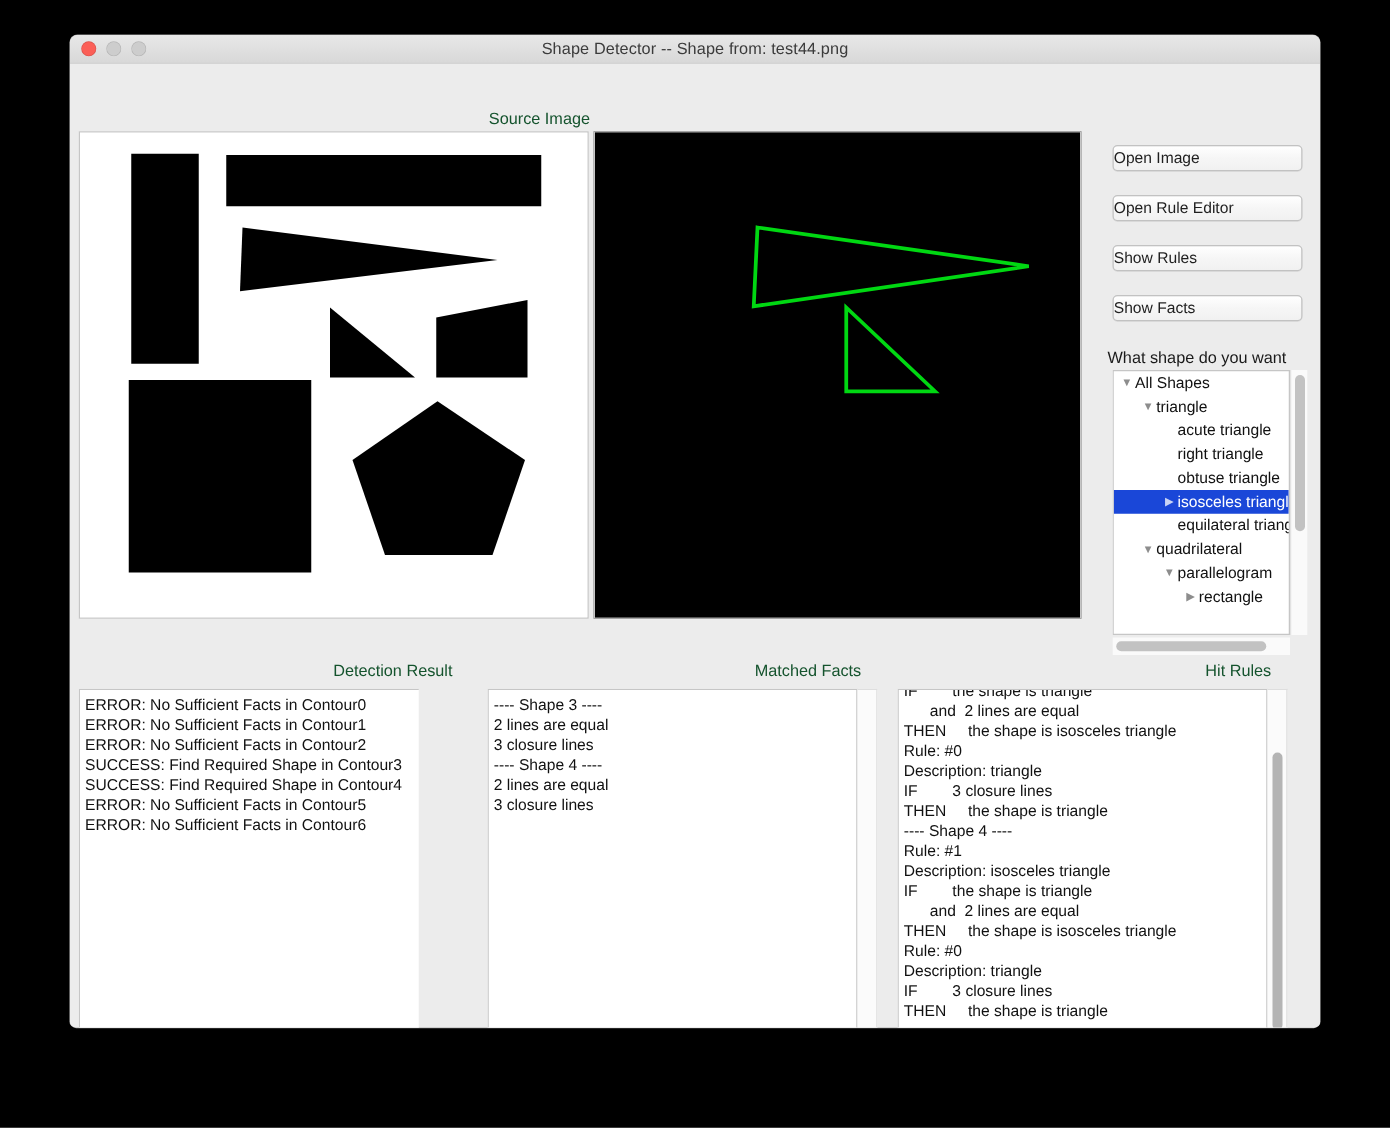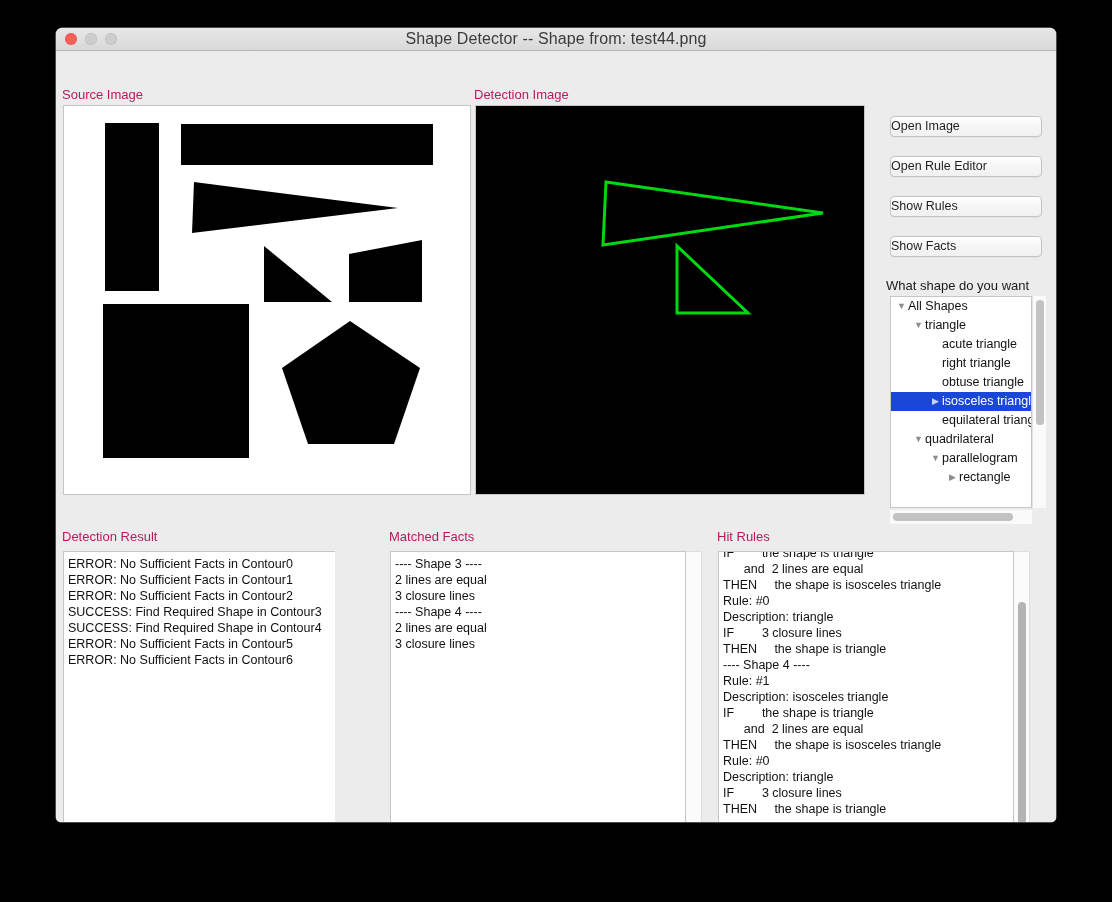--- a/index.html
+++ b/index.html
@@ -30,21 +30,21 @@
     height: 22px;
     background: linear-gradient(to bottom, #e8e8e8 0%, #d8d8d8 100%);
     border-bottom: 1px solid #b4b4b4;
     border-radius: 6px 6px 0 0;
   }
   #title-text {
     position: absolute;
     left: 0; right: 0; top: 0;
     line-height: 22px;
     text-align: center;
-    font-size: 16px;
+    font-size: 13px;
     color: #3b3b3b;
     letter-spacing: 0.1px;
   }
   .traffic-lights {
     position: absolute;
     left: 9px;
     top: 5px;
     display: flex;
     gap: 8px;
   }
@@ -61,22 +61,22 @@
   #content {
     position: relative;
     width: 1000px;
     height: 771px;
     background: #ececec;
   }
 
   .panel-label {
     position: absolute;
     font-size: 13px;
-    color: #be185d;
-    text-align: left;
+    color: #14532d;
+    text-align: right;
     white-space: nowrap;
   }
 
   
   #source-label { left: 6px; top: 36px; width: 410px; }
   #source-frame {
     position: absolute;
     left: 7px; top: 54px;
     width: 408px; height: 390px;
     background: #ffffff;
@@ -282,21 +282,20 @@
             <polygon points="117,18 369,18 369,59 117,59" fill="#000000"></polygon>
             <polygon points="130,76 334,102 128,127" fill="#000000"></polygon>
             <polygon points="200,140 200,196 268,196" fill="#000000"></polygon>
             <polygon points="285,148 358,134 358,196 285,196" fill="#000000"></polygon>
             <polygon points="39,198 185,198 185,352 39,352" fill="#000000"></polygon>
             <polygon points="286,215 218,262 244,338 330,338 356,262" fill="#000000"></polygon>
           </g>
       </svg>
     </div>
 
-    <div class="panel-label" id="detect-label">Detection Image</div>
     <div id="detect-frame">
       <svg width="388" height="388" viewBox="0 0 388 388">
         <rect x="0" y="0" width="388" height="388" fill="#000000"></rect>
         <g id="detect-shapes">
             <polygon points="130,76 347,107 127,139" fill="none" stroke="#00d812" stroke-width="3" stroke-linejoin="miter"></polygon>
             <polygon points="201,140 201,207 272,207" fill="none" stroke="#00d812" stroke-width="3" stroke-linejoin="miter"></polygon>
           </g>
       </svg>
     </div>
 

